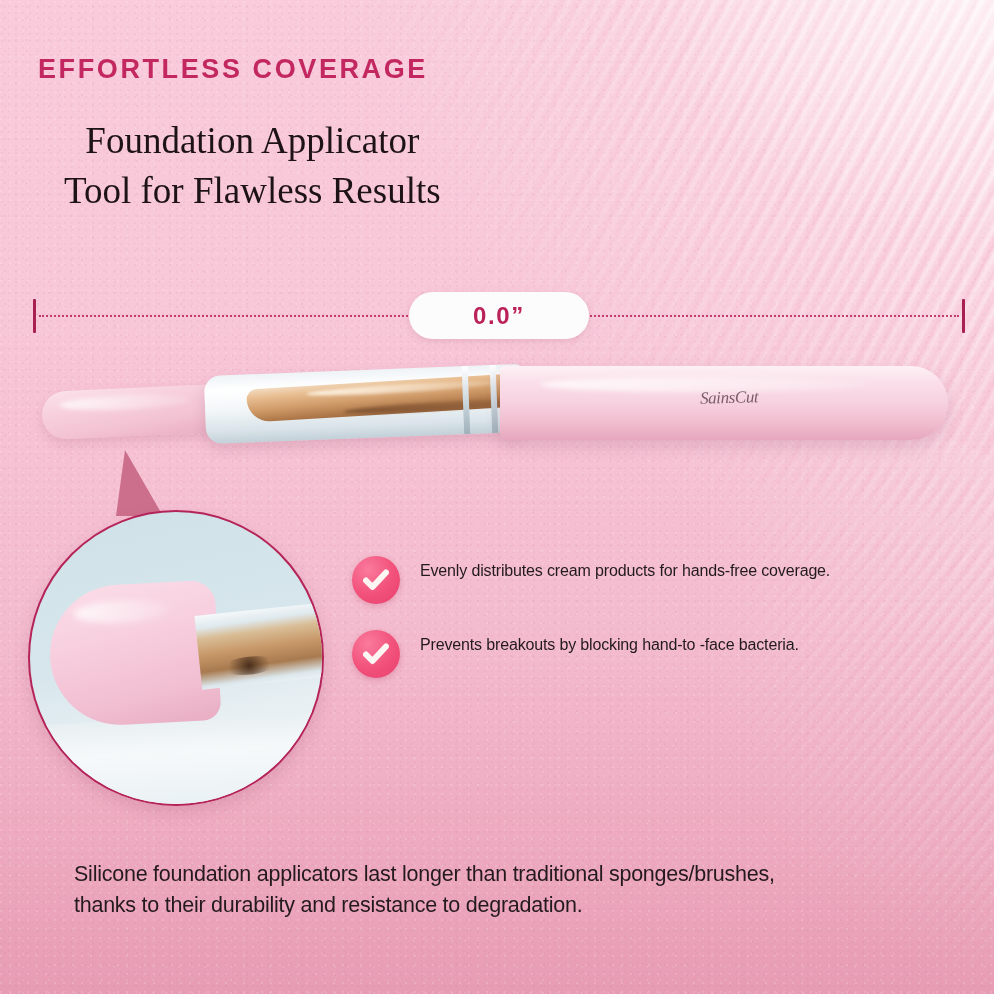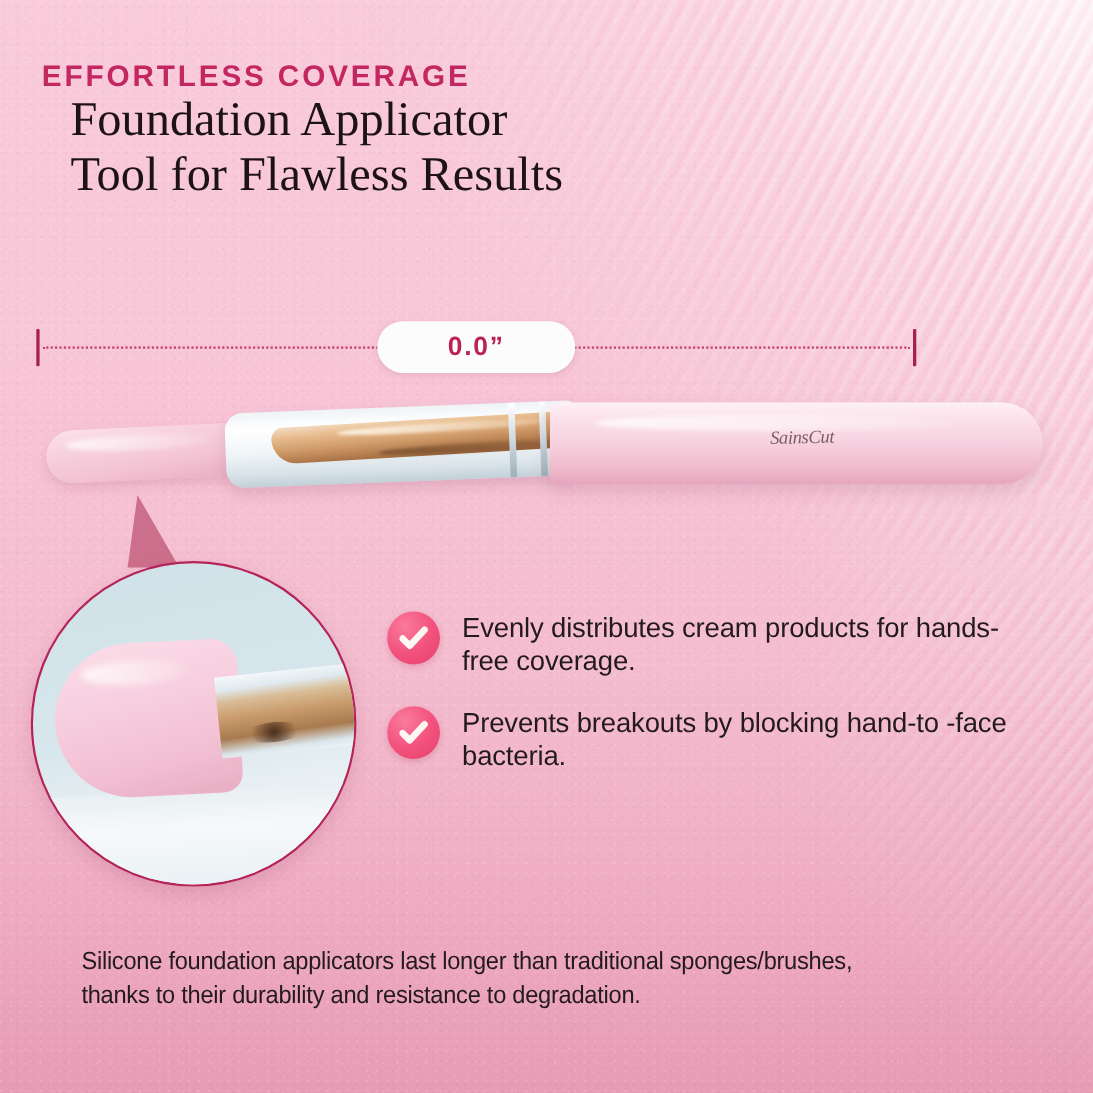--- a/index.html
+++ b/index.html
@@ -117,34 +117,35 @@
     top: 54px;
     font-size: 27px;
     font-weight: bold;
     letter-spacing: 2.6px;
     color: #c32760;
     white-space: nowrap;
   }
   .headline {
     position: absolute;
     left: 64px;
-    top: 84px;
+    top: 116px;
     font-family: "Liberation Serif", serif;
-    font-size: 44px;
+    font-size: 37px;
     line-height: 50px;
     color: #1d1216;
     white-space: pre-line;
+    text-align: center;
   }
 
   
   .dim {
     position: absolute;
     left: 33px;
     top: 292px;
-    width: 800px;
+    width: 932px;
     height: 48px;
   }
   .dim-line {
     position: absolute;
     left: 6px;
     right: 6px;
     top: 23px;
     height: 0;
     border-top: 2px dotted #b8245a;
     opacity: .85;
@@ -339,21 +340,21 @@
     flex: 0 0 auto;
     width: 48px; height: 48px;
     margin-right: 20px;
     border-radius: 50%;
     background: radial-gradient(circle at 34% 28%, #fa7b9c 0%, #f2527c 52%, #e73f6c 100%);
     box-shadow: 0 2px 6px rgba(170,50,90,.26);
     position: relative;
   }
   .check svg { position: absolute; left: 11px; top: 12px; }
   .bullet-text {
-    font-size: 25px;
+    font-size: 16px;
     line-height: 30px;
     color: #231a1d;
     letter-spacing: -.15px;
     max-width: 520px;
   }
 
   
   .caption {
     position: absolute;
     left: 74px;

